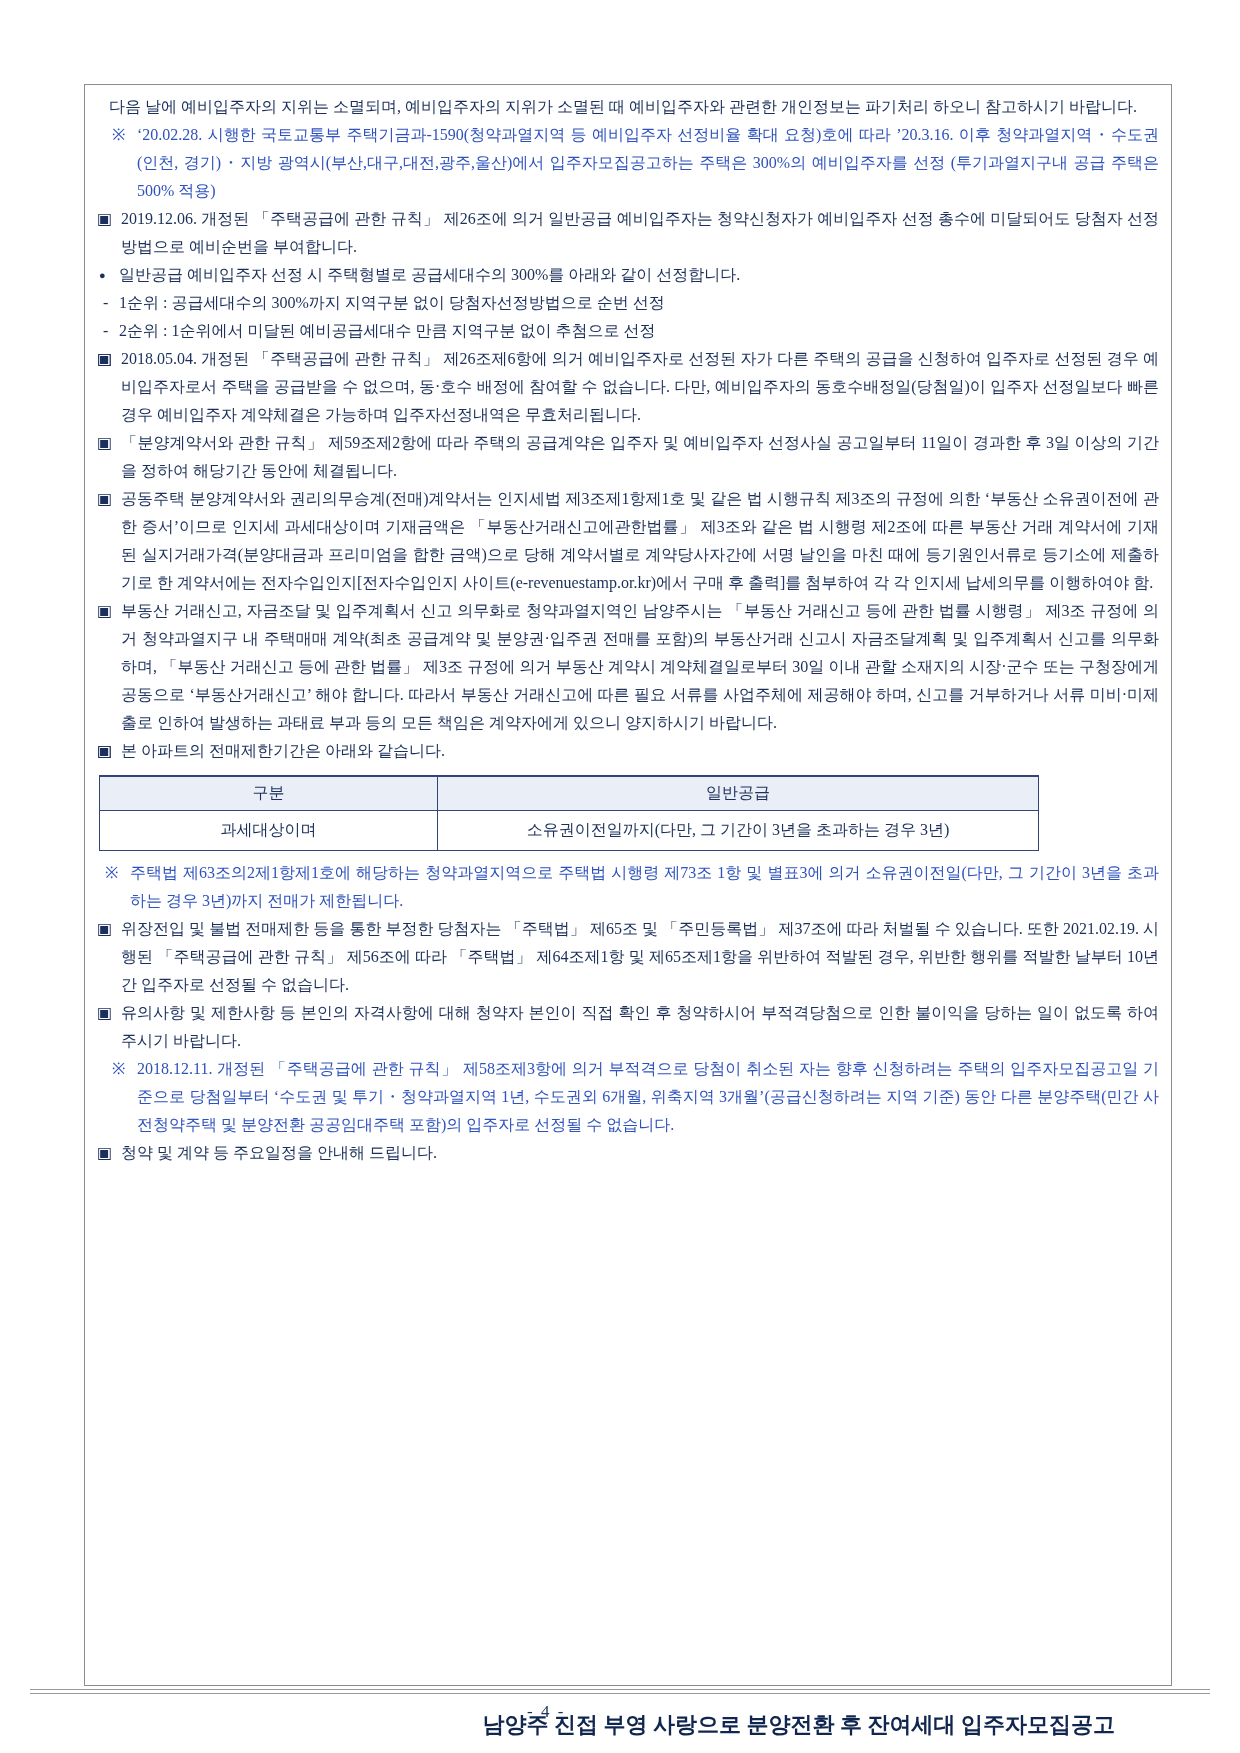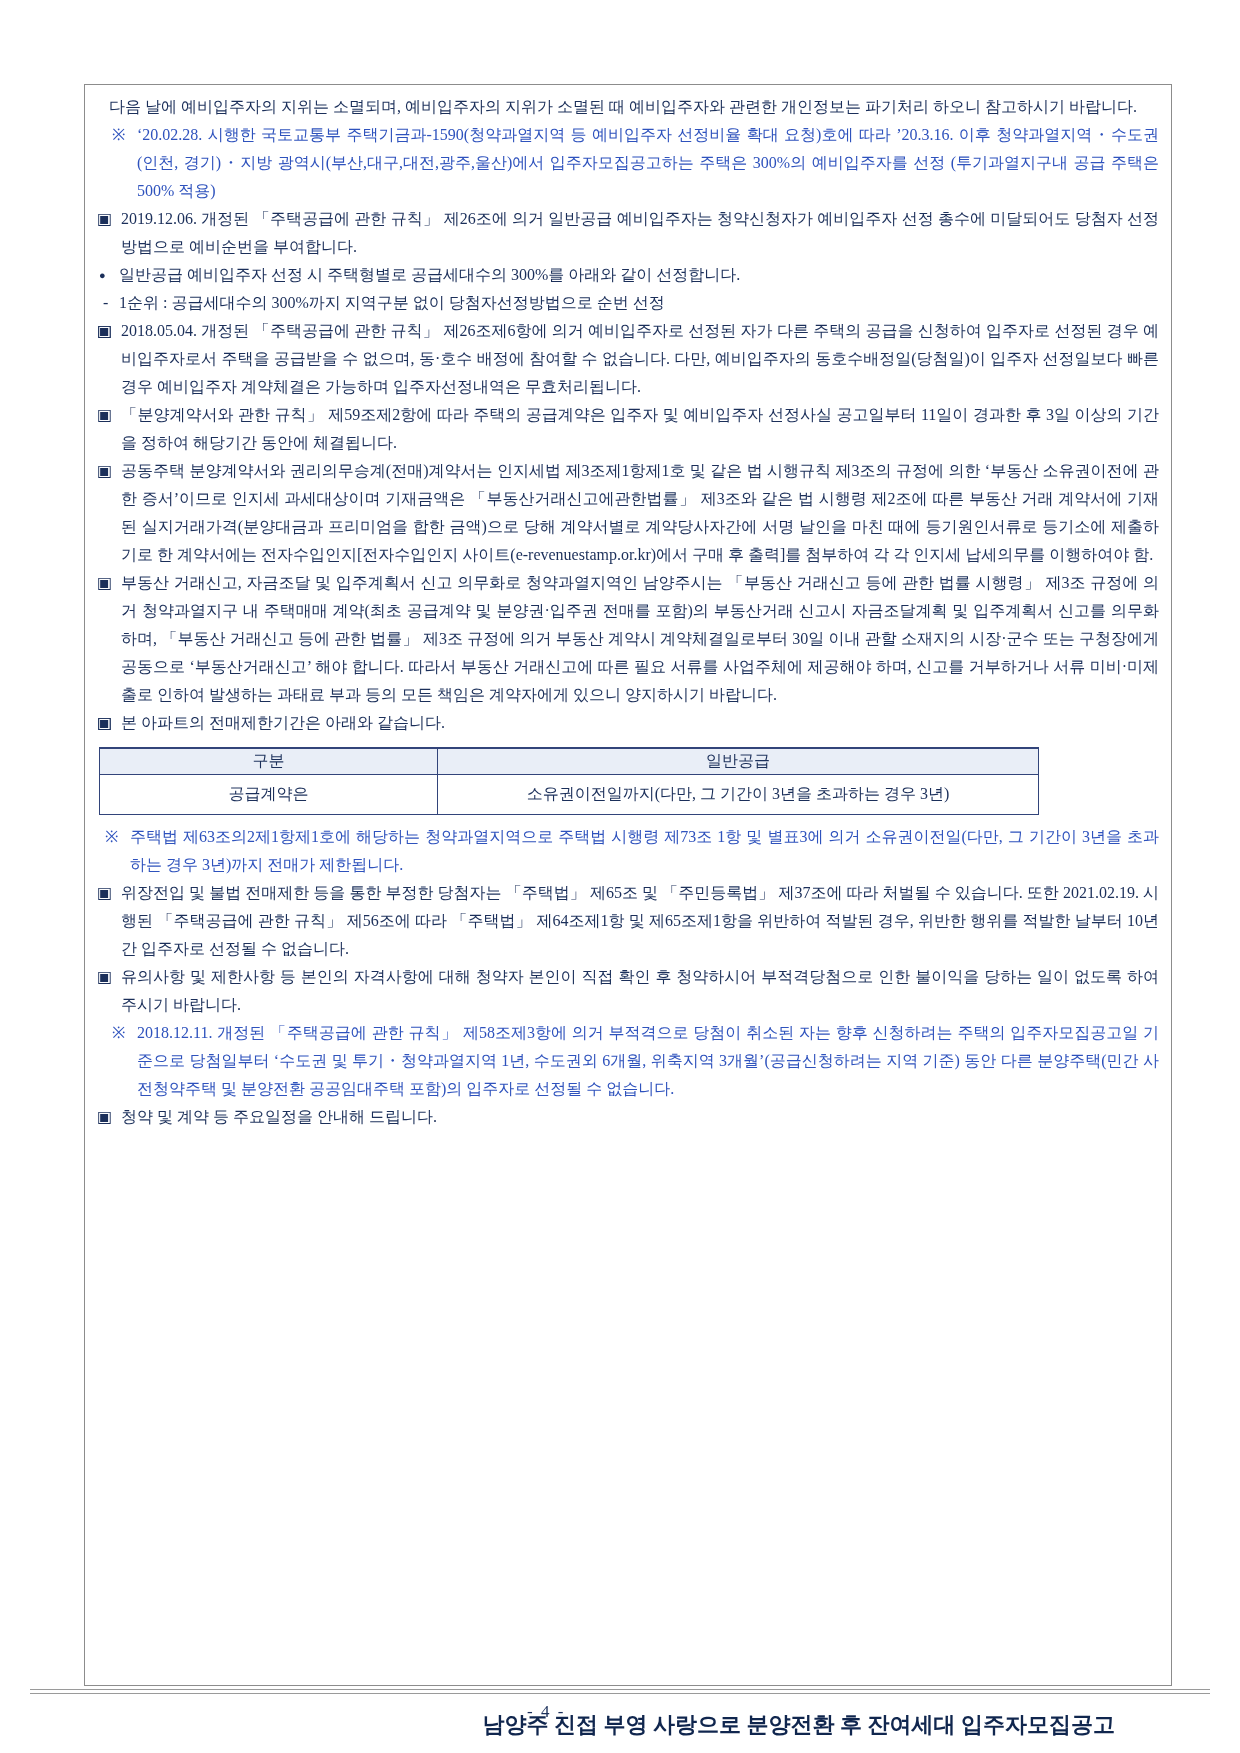--- a/index.html
+++ b/index.html
@@ -33,21 +33,21 @@
   .note2  { margin-left:8px;  padding-left:25px; }
   .blue   { color:#2e52bd; }
 
   .tbl-wrap { margin:10px 2px 8px 2px; }
   table.resale { border-collapse:collapse; width:940px; table-layout:fixed; }
   table.resale th, table.resale td {
     border:1px solid #32447a; text-align:center;
     font-size:16px; color:#1b2f5a; vertical-align:middle;
   }
   table.resale { border-top:2px solid #32447a; }
-  table.resale thead th { background:#e9eef7; height:26px; font-weight:normal; }
+  table.resale thead th { background:#e9eef7; height:34px; font-weight:normal; }
   table.resale tbody td { height:40px; background:#ffffff; }
   .col-label { width:338px; }
 
   .footer-rule {
     position:absolute; left:30px; right:30px; top:1689px; height:5px;
     border-top:1px solid #9a9a9a; border-bottom:1px solid #9a9a9a;
   }
   .footer { position:absolute; top:1702px; left:0; width:1240px; height:30px; }
   .page-num {
     position:absolute; left:527px; top:0;
@@ -83,20 +83,21 @@
       <span class="ptext">일반공급 예비입주자 선정 시 주택형별로 공급세대수의 300%를 아래와 같이 선정합니다.</span>
     </div>
 
     <div class="para dash">
       <span class="marker">-</span>
       <span class="ptext">1순위 : 공급세대수의 300%까지 지역구분 없이 당첨자선정방법으로 순번 선정</span>
     </div>
 
     <div class="para dash">
       <span class="marker">-</span>
+      <span class="ptext">2순위 : 1순위에서 미달된 예비공급세대수 만큼 지역구분 없이 추첨으로 선정</span>
     </div>
 
     <div class="para sq">
       <span class="marker">▣</span>
     </div>
 
     <div class="para sq">
       <span class="marker">▣</span>
       <span class="ptext">2018.05.04. 개정된 「주택공급에 관한 규칙」 제26조제6항에 의거 예비입주자로 선정된 자가 다른 주택의 공급을 신청하여 입주자로 선정된 경우 예비입주자로서 주택을 공급받을 수 없으며, 동·호수 배정에 참여할 수 없습니다. 다만, 예비입주자의 동호수배정일(당첨일)이 입주자 선정일보다 빠른 경우 예비입주자 계약체결은 가능하며 입주자선정내역은 무효처리됩니다.</span>
     </div>
@@ -128,21 +129,21 @@
     <div class="tbl-wrap">
       <table class="resale">
         <thead>
           <tr>
             <th class="col-label">구분</th>
             <th>일반공급</th>
           </tr>
         </thead>
         <tbody>
           <tr>
-            <td>공급계약은</td>
+            <td>과세대상이며</td>
             <td>소유권이전일까지(다만, 그 기간이 3년을 초과하는 경우 3년)</td>
           </tr>
         </tbody>
       </table>
     </div>
 
     <div class="para note2 blue">
       <span class="marker">※</span>
       <span class="ptext">주택법 제63조의2제1항제1호에 해당하는 청약과열지역으로 주택법 시행령 제73조 1항 및 별표3에 의거 소유권이전일(다만, 그 기간이 3년을 초과하는 경우 3년)까지 전매가 제한됩니다.</span>
     </div>

